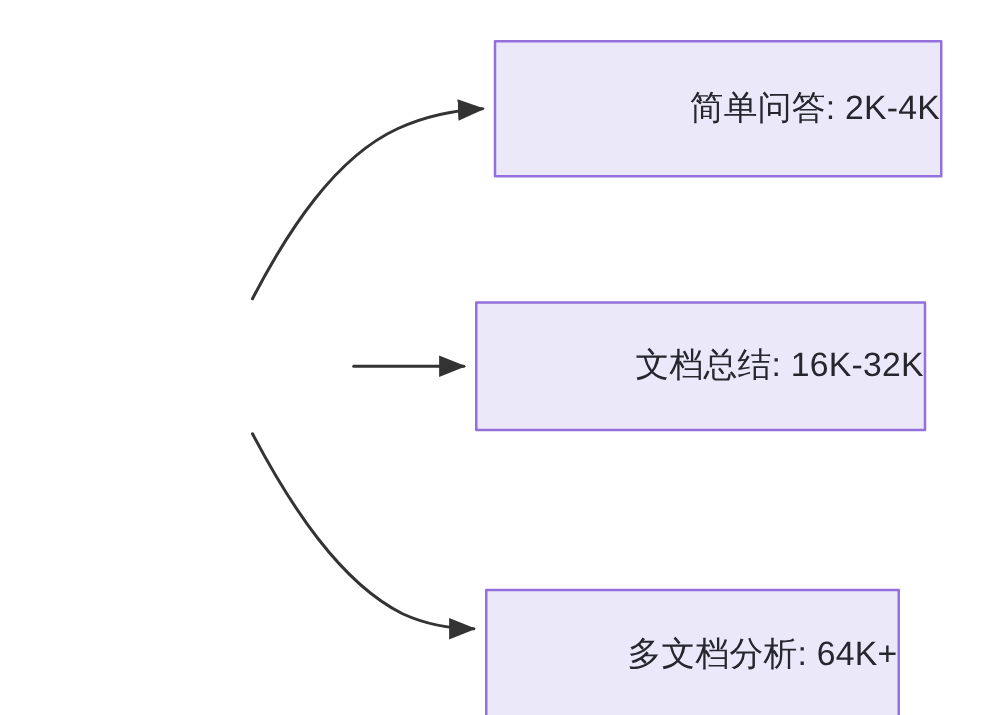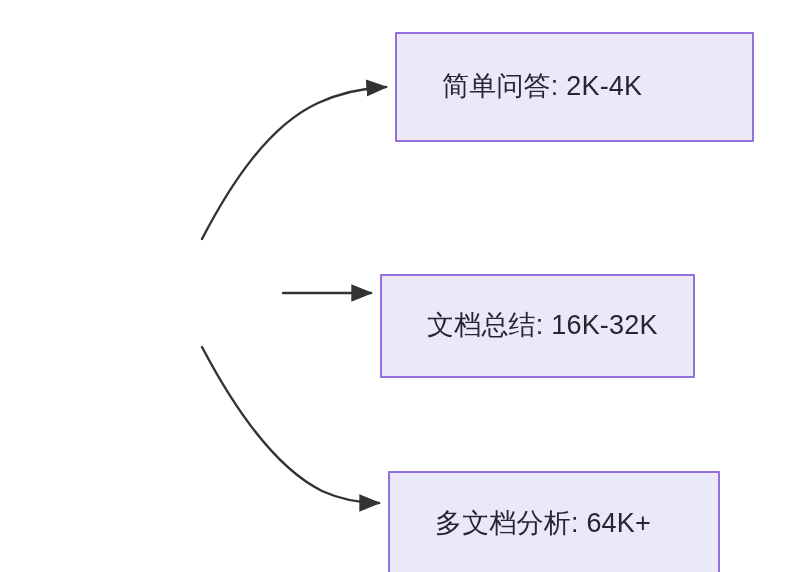--- a/index.html
+++ b/index.html
@@ -27,36 +27,35 @@
     pointer-events: none;
   }
   .node {
     position: absolute;
     box-sizing: border-box;
     background: #ebe8fa;
     border: 2px solid #9370db;
     border-radius: 1px;
     display: flex;
     align-items: center;
-    justify-content: flex-start;
+    justify-content: flex-end;
     text-align: center;
-    padding-left: 45px;
   }
   .node-label {
     color: #26262e;
     font-size: 27px;
     line-height: 1.15;
     font-weight: 400;
     letter-spacing: 0.2px;
     white-space: nowrap;
   }
   
   #node-source      { left: 31px;  top: 239px; width: 251px; height: 108px; }
   #node-simple-qa   { left: 395px; top: 32px;  width: 359px; height: 110px; }
-  #node-doc-summary { left: 380px; top: 241px; width: 315px; height: 104px; margin-top: 33px; }
+  #node-doc-summary { left: 380px; top: 241px; width: 361px; height: 104px; }
   #node-multi-doc   { left: 388px; top: 471px; width: 332px; height: 105px; }
 </style>
 </head>
 <body>
 
 <div id="diagram-canvas">
 
   <svg id="edge-layer" viewBox="0 0 787 572" width="787" height="572" xmlns="http://www.w3.org/2000/svg">
     <defs>
       <marker id="arrowhead" markerWidth="9" markerHeight="9" refX="8.2" refY="4" orient="auto" markerUnits="strokeWidth">

